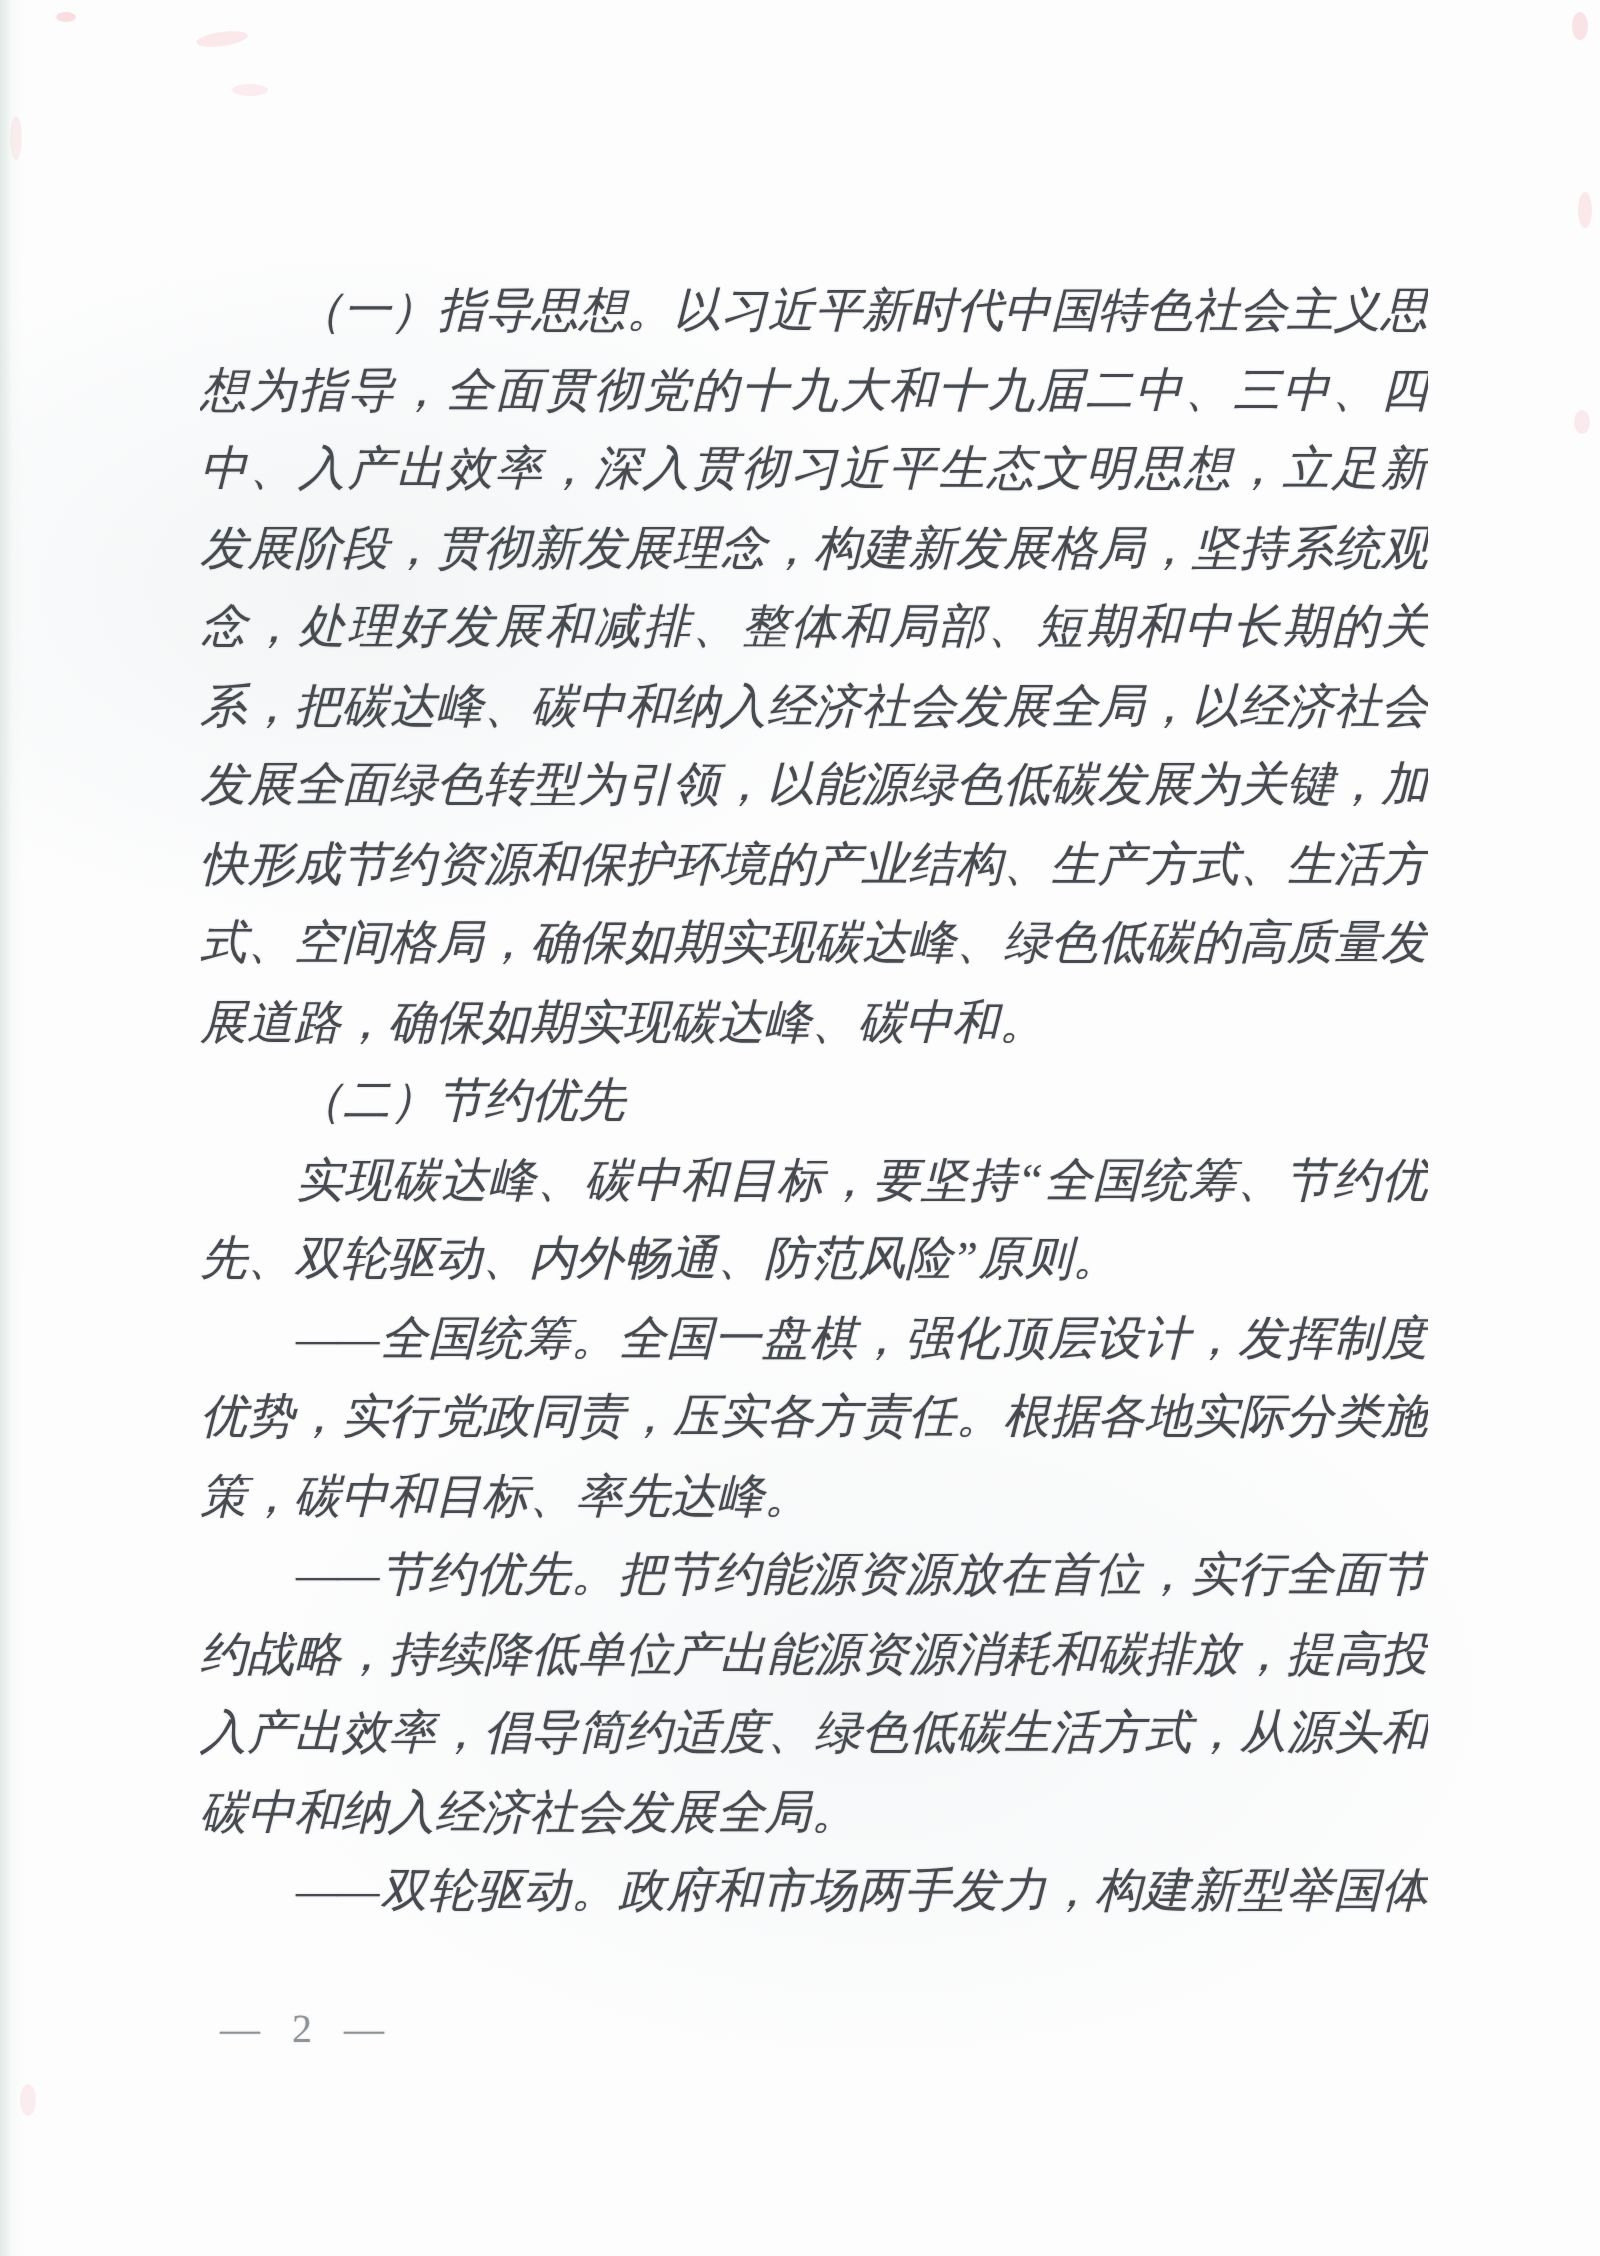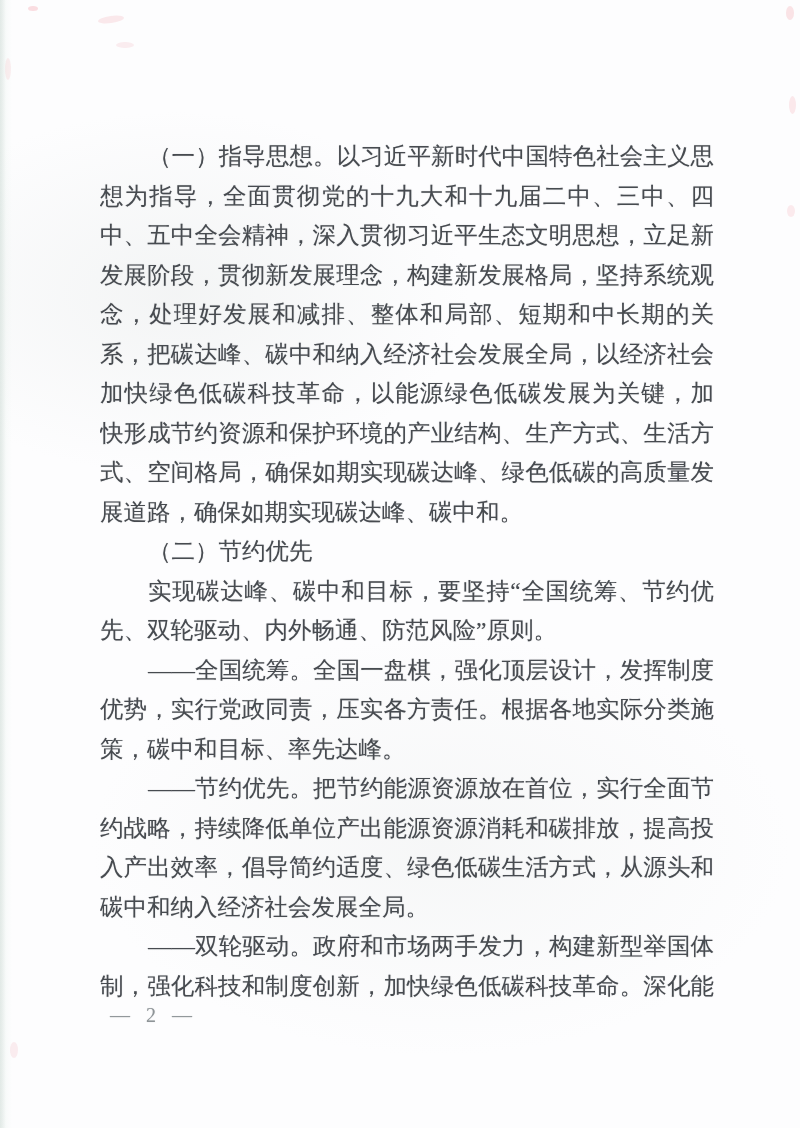--- a/index.html
+++ b/index.html
@@ -23,20 +23,21 @@
   .document-body {
     position: absolute;
     left: 100px;
     top: 137px;
     width: 614px;
     font-size: 23.5px;
     line-height: 39.5px;
     letter-spacing: 0px;
     color: #474b50;
     text-shadow: 0 0 1px rgba(71,75,80,0.35);
+    font-style: italic;
   }
   .paragraph { margin: 0; }
   .line {
     text-align: justify;
     text-align-last: justify;
     height: 39.5px;
     overflow: hidden;
   }
   .line.first { text-indent: 48px; }
   .line.flush-left { text-align: right; text-align-last: left; }
@@ -83,25 +84,25 @@
   <div class="scan-artifact a4"></div>
   <div class="scan-artifact a5"></div>
   <div class="scan-artifact a6"></div>
   <div class="scan-artifact a7"></div>
   <div class="scan-artifact a8"></div>
 
   <div class="document-body">
       <div class="paragraph">
         <div class="line first">（一）指导思想。以习近平新时代中国特色社会主义思</div>
         <div class="line">想为指导，全面贯彻党的十九大和十九届二中、三中、四</div>
-        <div class="line">中、五中全会精神，深入贯彻习近平生态文明思想，立足新</div>
+        <div class="line">中、入产出效率，深入贯彻习近平生态文明思想，立足新</div>
         <div class="line">发展阶段，贯彻新发展理念，构建新发展格局，坚持系统观</div>
         <div class="line">念，处理好发展和减排、整体和局部、短期和中长期的关</div>
         <div class="line">系，把碳达峰、碳中和纳入经济社会发展全局，以经济社会</div>
-        <div class="line">加快绿色低碳科技革命，以能源绿色低碳发展为关键，加</div>
+        <div class="line">发展全面绿色转型为引领，以能源绿色低碳发展为关键，加</div>
         <div class="line">快形成节约资源和保护环境的产业结构、生产方式、生活方</div>
         <div class="line">式、空间格局，确保如期实现碳达峰、绿色低碳的高质量发</div>
         <div class="line flush-left">展道路，确保如期实现碳达峰、碳中和。</div>
       </div>
       <div class="paragraph">
         <div class="line first flush-left">（二）节约优先</div>
       </div>
       <div class="paragraph">
         <div class="line first">实现碳达峰、碳中和目标，要坚持“全国统筹、节约优</div>
         <div class="line flush-left">先、双轮驱动、内外畅通、防范风险”原则。</div>
@@ -112,18 +113,17 @@
         <div class="line flush-left">策，碳中和目标、率先达峰。</div>
       </div>
       <div class="paragraph">
         <div class="line first">——节约优先。把节约能源资源放在首位，实行全面节</div>
         <div class="line">约战略，持续降低单位产出能源资源消耗和碳排放，提高投</div>
         <div class="line">入产出效率，倡导简约适度、绿色低碳生活方式，从源头和</div>
         <div class="line flush-left">碳中和纳入经济社会发展全局。</div>
       </div>
       <div class="paragraph">
         <div class="line first">——双轮驱动。政府和市场两手发力，构建新型举国体</div>
-        <div class="line">制，强化科技和制度创新，加快绿色低碳科技革命。深化能</div>
       </div>
     </div>
 
   <div class="page-number">— 2 —</div>
 </div>
 
 </body></html>

